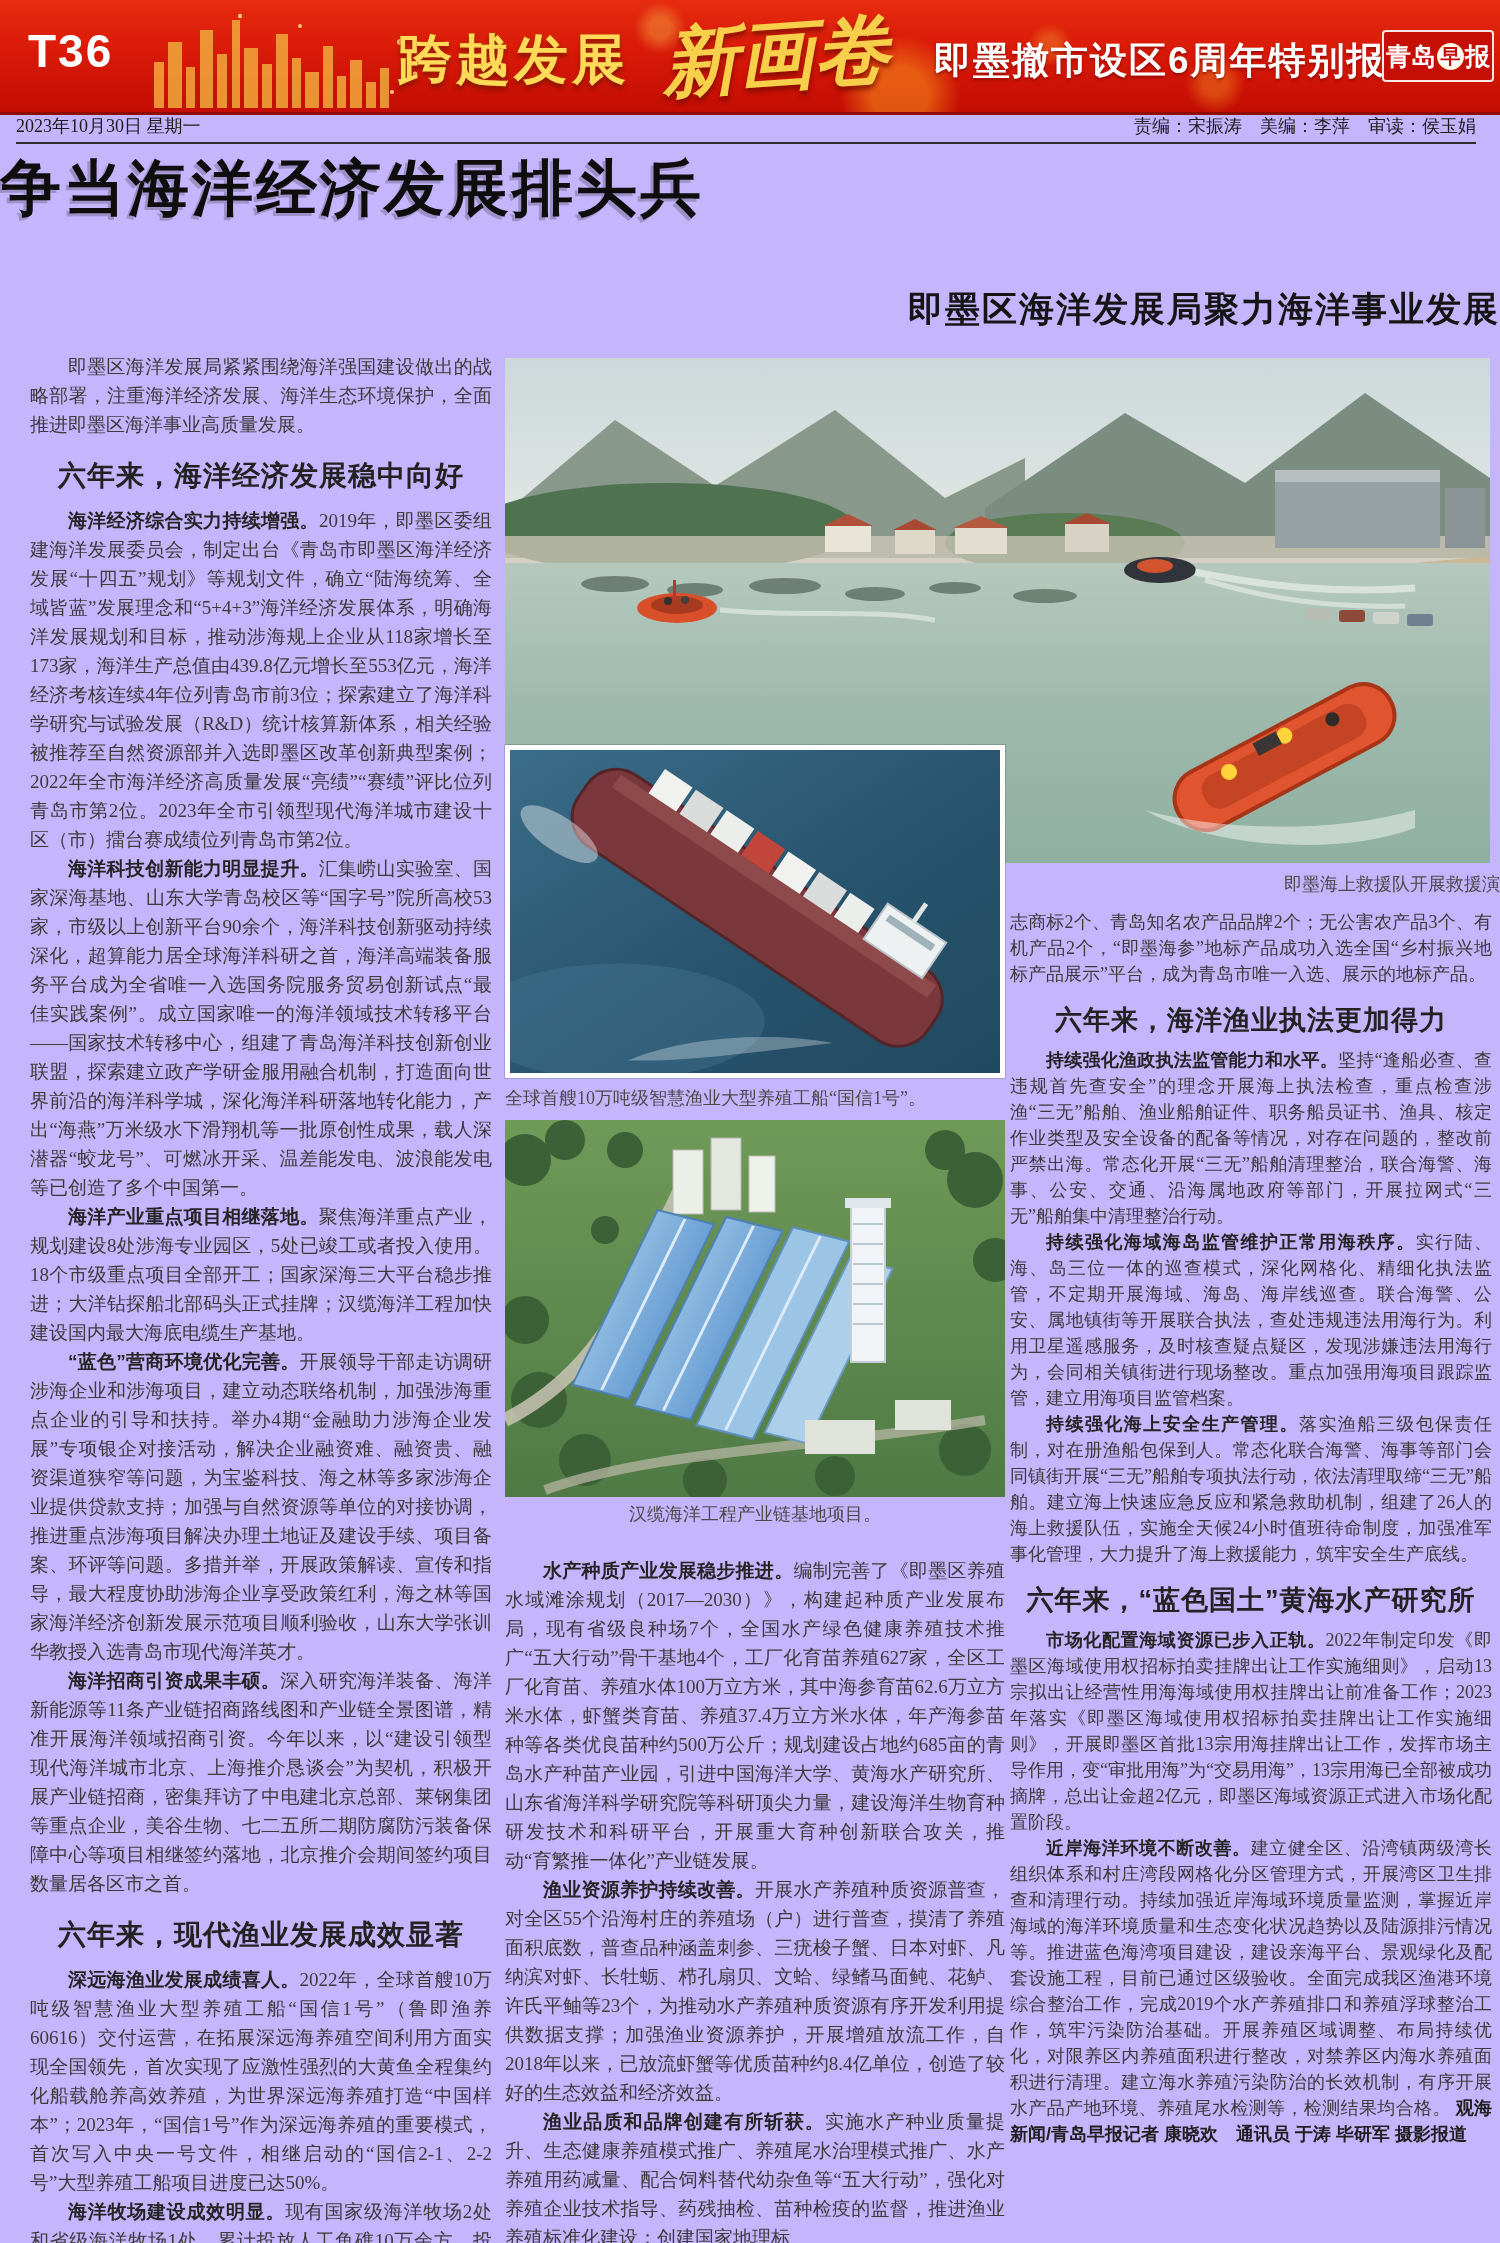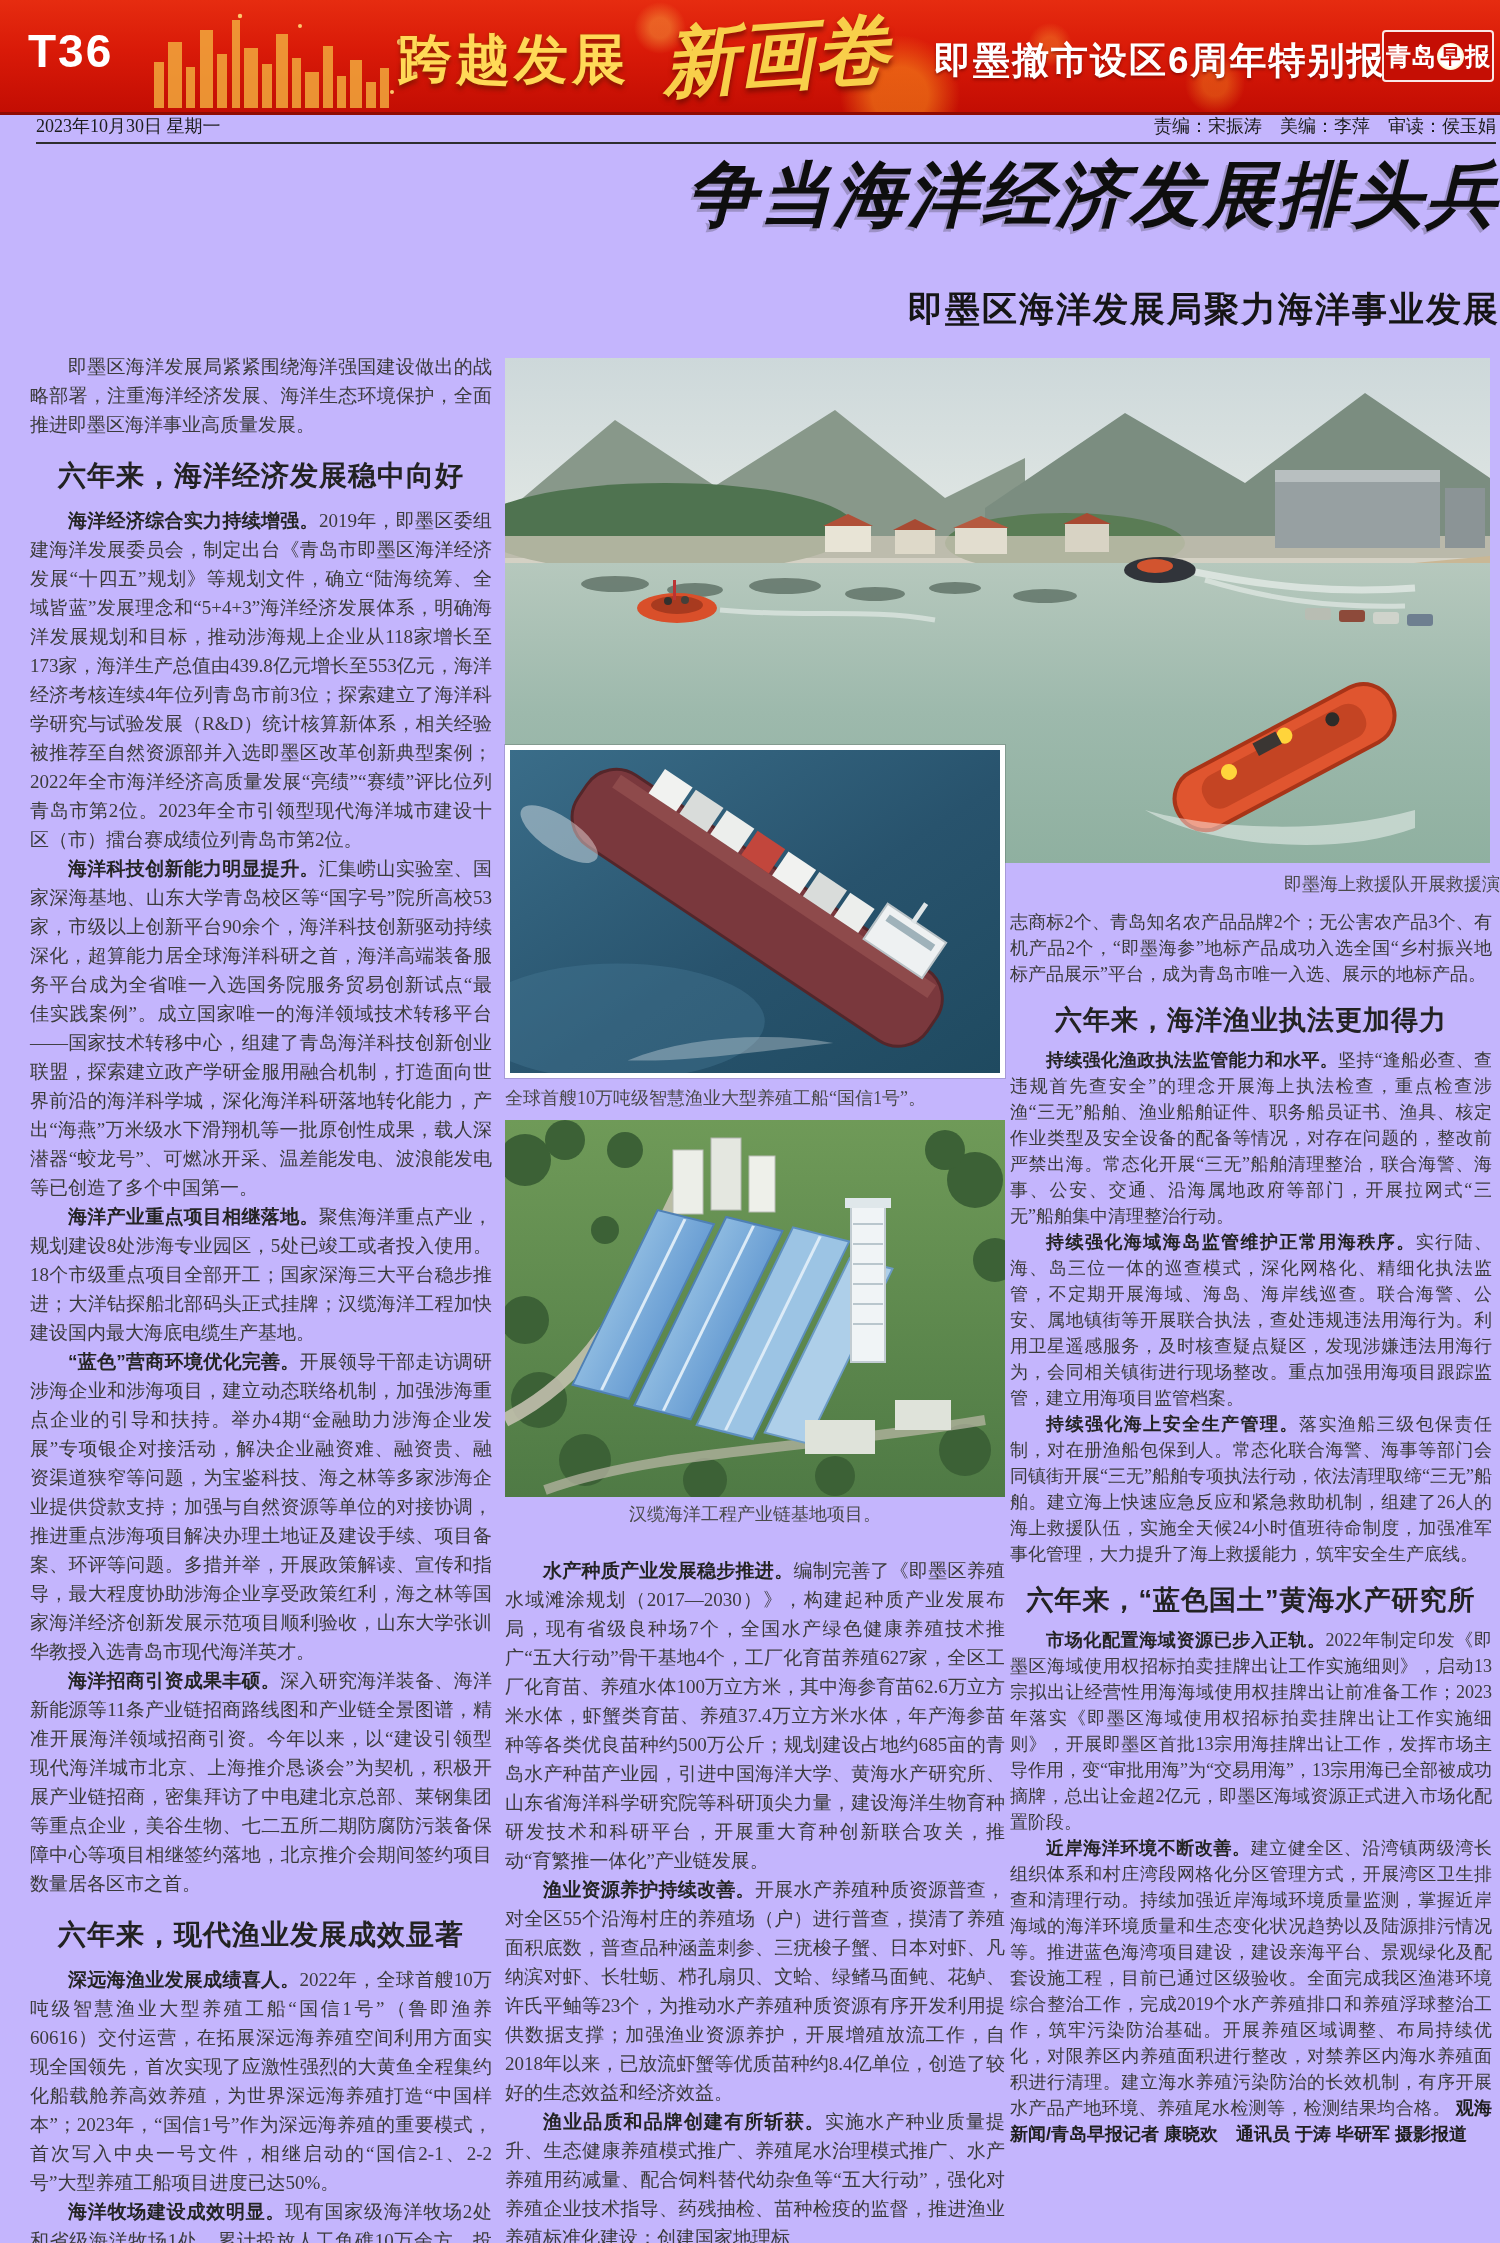--- a/index.html
+++ b/index.html
@@ -32,27 +32,27 @@
   #series-title{position:absolute;left:934px;top:36px;font-family:"Liberation Sans",sans-serif;
     font-size:37px;font-weight:bold;color:#ffffff;letter-spacing:2px;text-shadow:0 2px 3px rgba(90,0,0,.5);}
   #masthead{position:absolute;left:1382px;top:30px;width:108px;height:48px;background:#c50e04;
     border:2px solid rgba(255,255,255,.9);border-radius:4px;display:flex;align-items:center;
     justify-content:center;font-family:"Liberation Sans",sans-serif;font-weight:bold;color:#fff;
     font-size:25px;letter-spacing:0;}
   #masthead .sun{display:inline-block;width:27px;height:27px;line-height:27px;text-align:center;
     background:radial-gradient(circle,#ffffff 55%,#ffd84d 100%);color:#c50e04;border-radius:50%;
     font-size:20px;margin:0 1px;}
   
-  #dateline{position:absolute;left:36px;top:113px;width:1460px;height:26px;display:flex;
+  #dateline{position:absolute;left:16px;top:113px;width:1460px;height:26px;display:flex;
     justify-content:space-between;align-items:center;font-size:18px;color:#1c1c1c;
     border-bottom:2px solid #2e2e2e;padding-bottom:3px;}
   
-  #headline{position:absolute;left:0;top:148px;width:1500px;text-align:right;
-    font-family:"Liberation Sans",sans-serif;font-weight:bold;font-size:71px;color:#0e0e0e;
-    letter-spacing:3px;text-shadow:-3px 3px 0 rgba(40,40,40,.25);font-style:italic;}
+  #headline{position:absolute;left:0;top:148px;width:1500px;text-align:left;
+    font-family:"Liberation Sans",sans-serif;font-weight:bold;font-size:61px;color:#0e0e0e;
+    letter-spacing:3px;text-shadow:-3px 3px 0 rgba(40,40,40,.25);}
   #subheadline{position:absolute;left:0;top:286px;width:1500px;text-align:right;
     font-family:"Liberation Sans",sans-serif;font-weight:bold;font-size:35px;color:#151515;letter-spacing:2px;}
   
   .photo{position:absolute;overflow:hidden;}
   #photo-rescue{left:505px;top:358px;width:985px;height:505px;}
   #photo-ship{left:505px;top:745px;width:500px;height:333px;border:5px solid #fff;box-sizing:border-box;
     box-shadow:0 0 0 1px rgba(0,0,0,.15);}
   #photo-base{left:505px;top:1120px;width:500px;height:377px;}
   .caption{position:absolute;font-size:18px;color:#4a4a4a;}
   #caption-rescue{left:1056px;top:872px;width:480px;text-align:right;}

